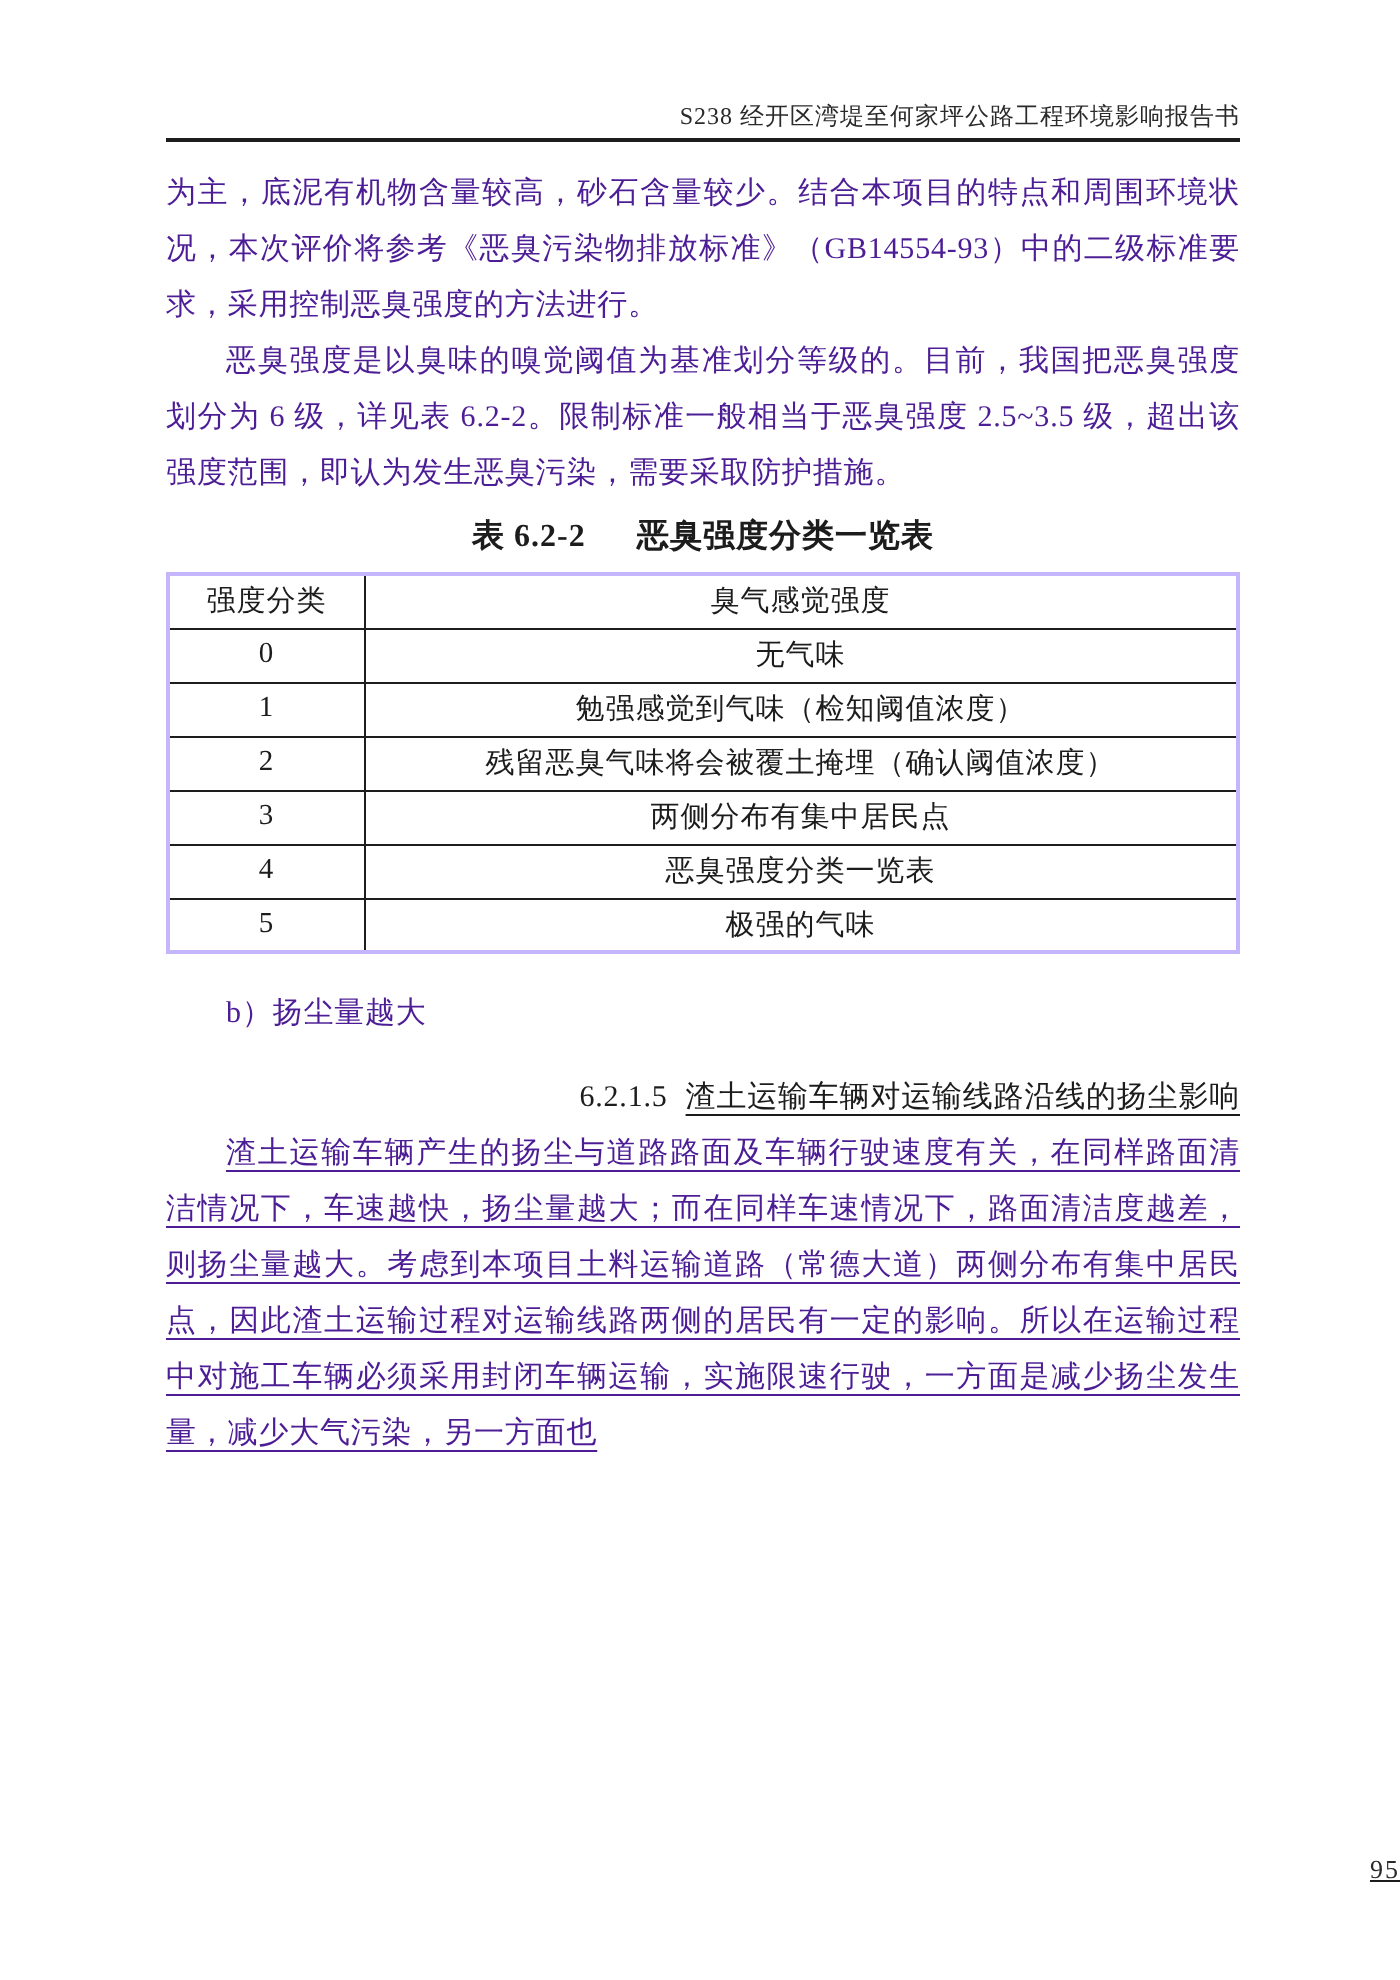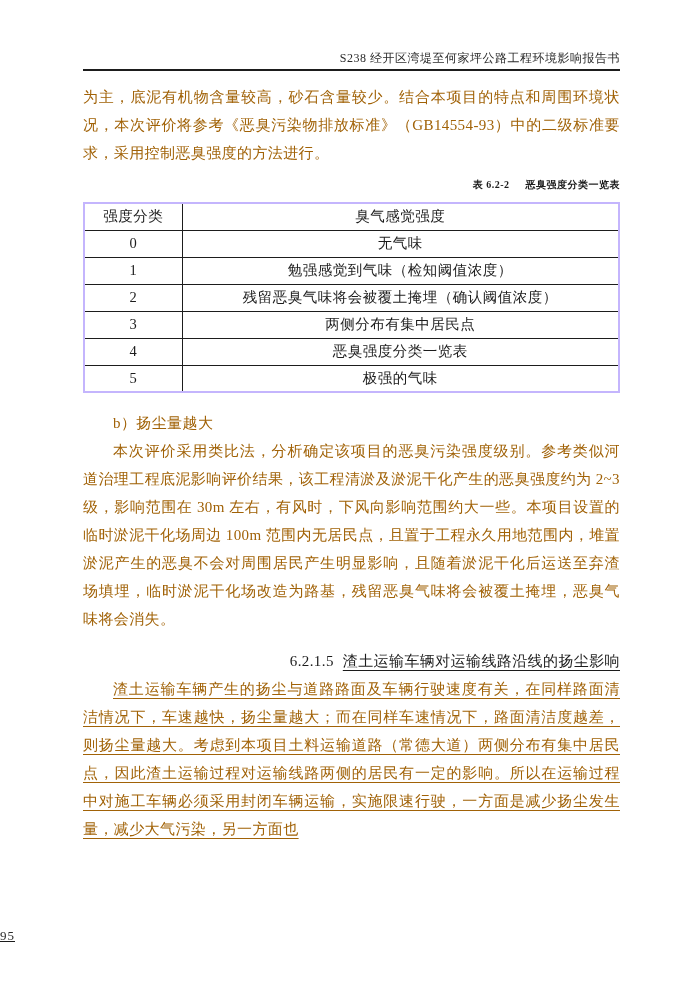--- a/index.html
+++ b/index.html
@@ -31,35 +31,35 @@
   
   .bodywrap {
     margin: 0 80px 0 83px;
     padding-top: 12px;
   }
   .para {
     font-size: 15px;
     line-height: 28px;
     text-align: justify;
     letter-spacing: 0.4px;
-    color: #a16207;
+    color: #4c1d95;
   }
   .indent { text-indent: 2em; }
   .ul-text {
     text-decoration: underline;
     text-underline-offset: 4px;
     text-decoration-thickness: 1px;
   }
   
   .caption {
     margin-top: 7px;
     margin-bottom: 6px;
-    text-align: right;
+    text-align: center;
     font-weight: bold;
-    font-size: 10px;
+    font-size: 16px;
     line-height: 22px;
     letter-spacing: 0.5px;
   }
   .caption .cap-title { margin-left: 1.6em; }
   
   table.odor {
     width: 100%;
     border-collapse: collapse;
     border: 2px solid #c4b5fd;
     table-layout: fixed;
@@ -84,21 +84,21 @@
     text-align: right;
   }
   .sec-num { margin-right: 0.6em; }
   .spacer-lg { height: 16px; }
   
   .footer {
     position: absolute;
     bottom: 46px;
     left: 0;
     width: 100%;
-    text-align: left;
+    text-align: right;
     text-decoration: underline;
   }
   .page-num {
     font-size: 13px;
     letter-spacing: 1px;
     color: #2a2a2a;
   }
 </style>
 </head>
 <body>
@@ -107,20 +107,21 @@
 
   <div class="hdr">
     <div class="hdr-title">S238 经开区湾堤至何家坪公路工程环境影响报告书</div>
   </div>
 
   <div class="bodywrap">
 
     <p class="para">为主，底泥有机物含量较高，砂石含量较少。结合本项目的特点和周围环境状况，本次评价将参考《恶臭污染物排放标准》（GB14554-93）中的二级标准要求，采用控制恶臭强度的方法进行。</p>
 
 
+    <p class="para indent">恶臭强度是以臭味的嗅觉阈值为基准划分等级的。目前，我国把恶臭强度划分为 6 级，详见表 6.2-2。限制标准一般相当于恶臭强度 2.5~3.5 级，超出该强度范围，即认为发生恶臭污染，需要采取防护措施。</p>
 
     <div class="caption">
       <span class="cap-label">表 6.2-2</span><span class="cap-title">恶臭强度分类一览表</span>
     </div>
 
     <table class="odor">
       <thead>
         <tr>
           <th class="col-class">强度分类</th>
           <th>臭气感觉强度</th>
@@ -151,21 +152,20 @@
           <td>5</td>
           <td>极强的气味</td>
         </tr>
       </tbody>
     </table>
 
     <div class="spacer-lg"></div>
 
     <p class="para indent">b）扬尘量越大</p>
 
-    <p class="para indent">本次评价采用类比法，分析确定该项目的恶臭污染强度级别。参考类似河道治理工程底泥影响评价结果，该工程清淤及淤泥干化产生的恶臭强度约为 2~3 级，影响范围在 30m 左右，有风时，下风向影响范围约大一些。本项目设置的临时淤泥干化场周边 100m 范围内无居民点，且置于工程永久用地范围内，堆置淤泥产生的恶臭不会对周围居民产生明显影响，且随着淤泥干化后运送至弃渣场填埋，临时淤泥干化场改造为路基，残留恶臭气味将会被覆土掩埋，恶臭气味将会消失。</p>
 
     <div class="sec-heading">
       <span class="sec-num">6.2.1.5</span><span class="ul-text">渣土运输车辆对运输线路沿线的扬尘影响</span>
     </div>
 
     <p class="para indent ul-text">渣土运输车辆产生的扬尘与道路路面及车辆行驶速度有关，在同样路面清洁情况下，车速越快，扬尘量越大；而在同样车速情况下，路面清洁度越差，则扬尘量越大。考虑到本项目土料运输道路（常德大道）两侧分布有集中居民点，因此渣土运输过程对运输线路两侧的居民有一定的影响。所以在运输过程中对施工车辆必须采用封闭车辆运输，实施限速行驶，一方面是减少扬尘发生量，减少大气污染，另一方面也</p>
 
   </div>
 
   <div class="footer">

